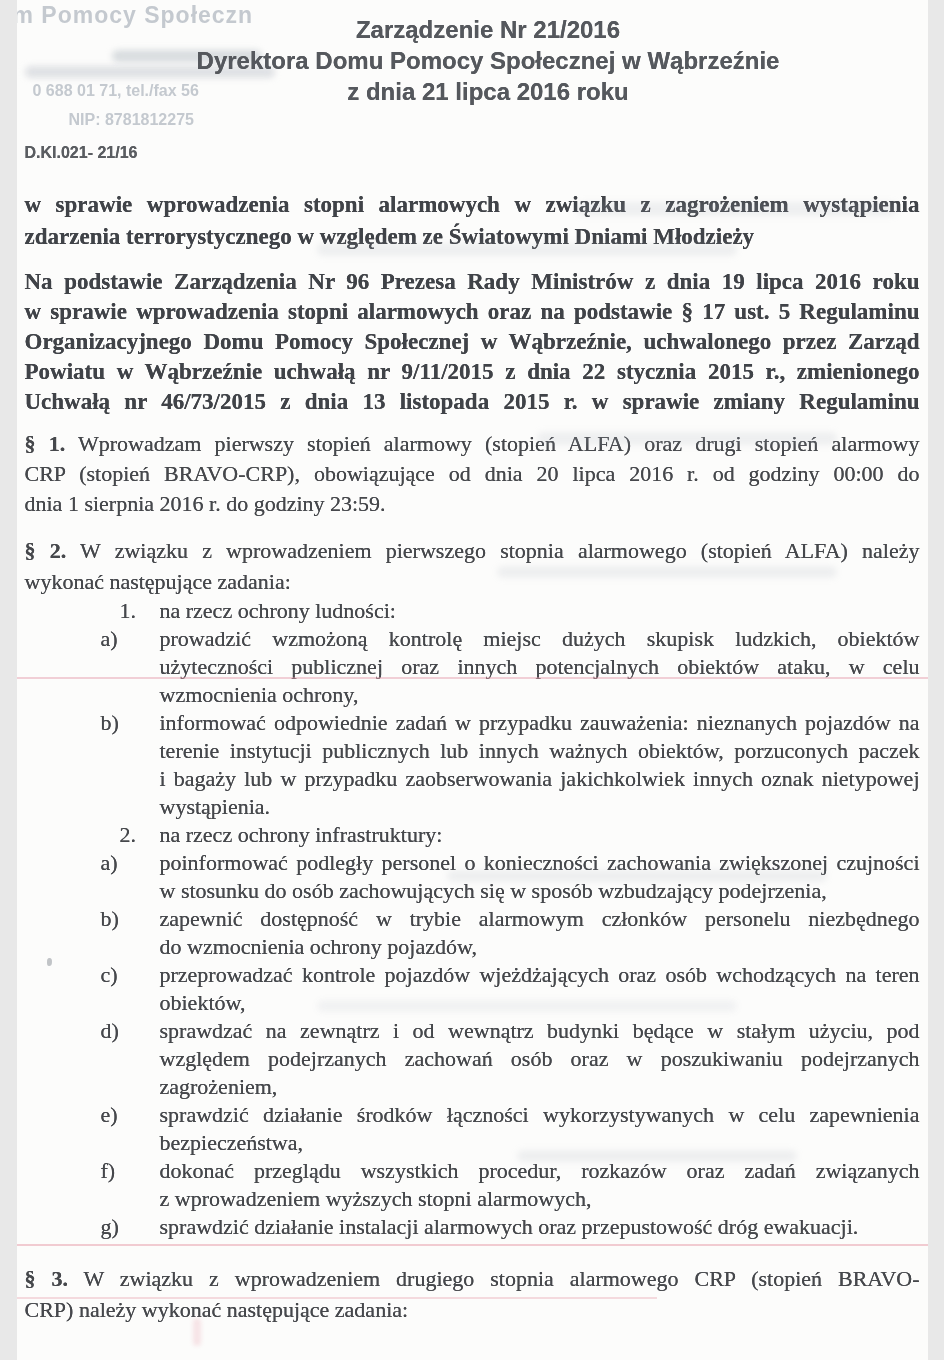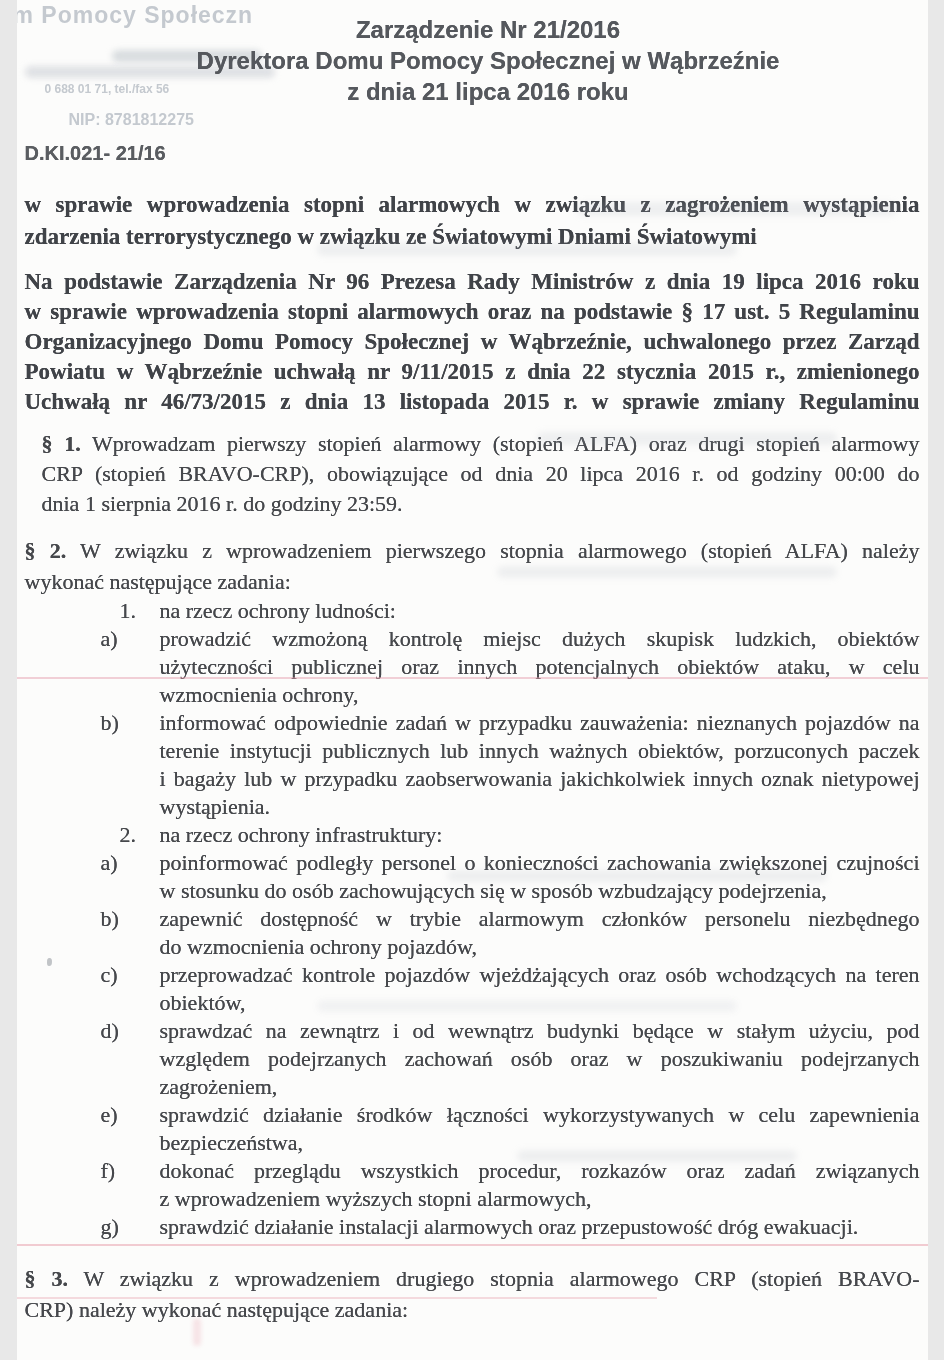--- a/index.html
+++ b/index.html
@@ -13,42 +13,42 @@
 
   
   .stamp { position:absolute; left:0; top:0; width:360px; height:130px;
            color:var(--stamp-ink,#c4c9cf); font-family:"Liberation Sans", sans-serif;
            filter:blur(0.7px); pointer-events:none; }
   .stamp-line1 { position:absolute; left:-4px; top:2px; font-size:23px; font-weight:bold; letter-spacing:1px; white-space:nowrap; }
   .stamp-smudge1 { position:absolute; left:95px; top:50px; width:150px; height:12px;
                    background:rgba(188,194,201,.55); filter:blur(3px); border-radius:6px; }
   .stamp-smudge2 { position:absolute; left:8px; top:66px; width:250px; height:12px;
                    background:rgba(188,194,201,.45); filter:blur(3px); border-radius:6px; }
-  .stamp-line2 { position:absolute; left:28px; top:82px; font-size:12px; font-weight:bold; white-space:nowrap; }
+  .stamp-line2 { position:absolute; left:16px; top:82px; font-size:16px; font-weight:bold; white-space:nowrap; }
   .stamp-line3 { position:absolute; left:52px; top:111px; font-size:16px; font-weight:bold; white-space:nowrap; }
 
   
   .header { text-align:center; transform:translateX(16px);
             font-family:"Liberation Sans", sans-serif; font-weight:bold;
             font-size:24px; line-height:31px; color:var(--header-ink,#55585d);
             text-shadow:0 0 .6px var(--header-ink,#55585d); }
 
   .reference { margin-top:34px; font-family:"Liberation Sans", sans-serif;
-               font-weight:bold; font-size:20px; line-height:24px;
+               font-weight:bold; font-size:16px; line-height:24px;
                color:#5a5d61; text-shadow:0 0 .5px #5a5d61; }
 
   
   .doc-body { font-size:22px; text-shadow:0 0 .5px currentColor; }
   .jline { text-align:justify; text-align-last:justify; }
   .jline.last { text-align-last:left; }
   .para.bold { font-weight:bold; color:var(--ink-bold,#404348); }
 
   [data-name="subject"]     { margin-top:24px; font-size:23px; line-height:32px; }
   [data-name="legal-basis"] { margin-top:14px; font-size:23px; line-height:30px; }
-  [data-name="par-1"] { margin-top:12px; line-height:30px;margin-left:17px; }
+  [data-name="par-1"] { margin-top:12px; line-height:30px; }
   [data-name="par-2"] { margin-top:16px; line-height:31px; }
   [data-name="par-3"] { margin-top:22px; line-height:31px; }
 
   .li { display:flex; line-height:28px; }
   .li .marker { flex:none; }
   .li .li-text { flex:1 1 auto; }
   .li.lvl1 { padding-left:95px; }
   .li.lvl1 .marker { width:40px; }
   .li.lvl2 { padding-left:76px; }
   .li.lvl2 .marker { width:59px; }
@@ -89,21 +89,21 @@
     <div data-name="title-line-number">Zarządzenie Nr 21/2016</div>
     <div data-name="title-line-issuer">Dyrektora Domu Pomocy Społecznej w Wąbrzeźnie</div>
     <div data-name="title-line-date">z dnia 21 lipca 2016 roku</div>
   </div>
 
   <div class="reference" data-name="reference-number">D.KI.021- 21/16</div>
 
   <div class="doc-body" data-name="document-body">
       <div data-name="subject" class="para bold">
         <div class="jline" data-name="subject-line-1">w sprawie wprowadzenia stopni alarmowych w związku z zagrożeniem wystąpienia</div>
-        <div class="jline last" data-name="subject-line-2">zdarzenia terrorystycznego w związku ze Światowymi Dniami Światowymi</div>
+        <div class="jline last" data-name="subject-line-2">zdarzenia terrorystycznego w względem ze Światowymi Dniami Młodzieży</div>
       </div>
       <div data-name="legal-basis" class="para bold">
         <div class="jline" data-name="legal-basis-line-1">Na podstawie Zarządzenia Nr 96 Prezesa Rady Ministrów z dnia 19 lipca 2016 roku</div>
         <div class="jline" data-name="legal-basis-line-2">w sprawie wprowadzenia stopni alarmowych oraz na podstawie § 17 ust. 5 Regulaminu</div>
         <div class="jline" data-name="legal-basis-line-3">Organizacyjnego Domu Pomocy Społecznej w Wąbrzeźnie, uchwalonego przez Zarząd</div>
         <div class="jline" data-name="legal-basis-line-4">Powiatu w Wąbrzeźnie uchwałą nr 9/11/2015 z dnia 22 stycznia 2015 r., zmienionego</div>
         <div class="jline" data-name="legal-basis-line-5">Uchwałą nr 46/73/2015 z dnia 13 listopada 2015 r. w sprawie zmiany Regulaminu</div>
       </div>
       <div data-name="par-1" class="para">
         <div class="jline" data-name="par-1-line-1"><b>§ 1.</b> Wprowadzam pierwszy stopień alarmowy (stopień ALFA) oraz drugi stopień alarmowy</div>

